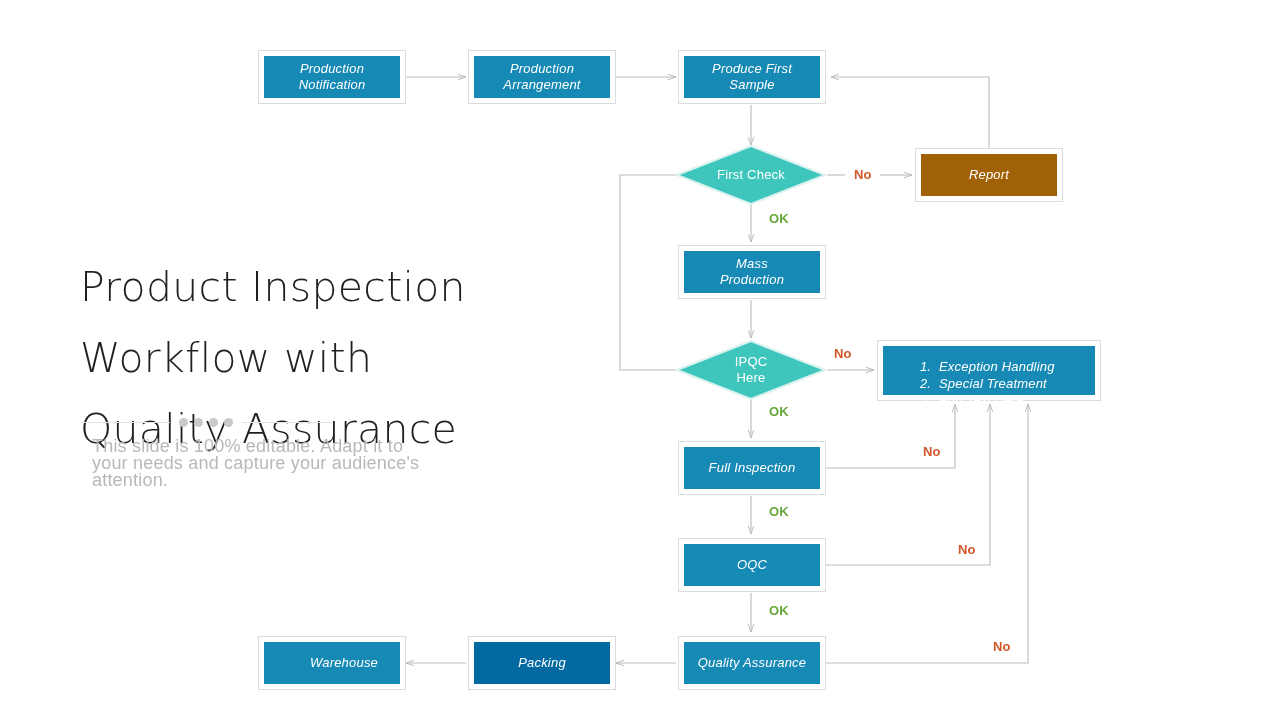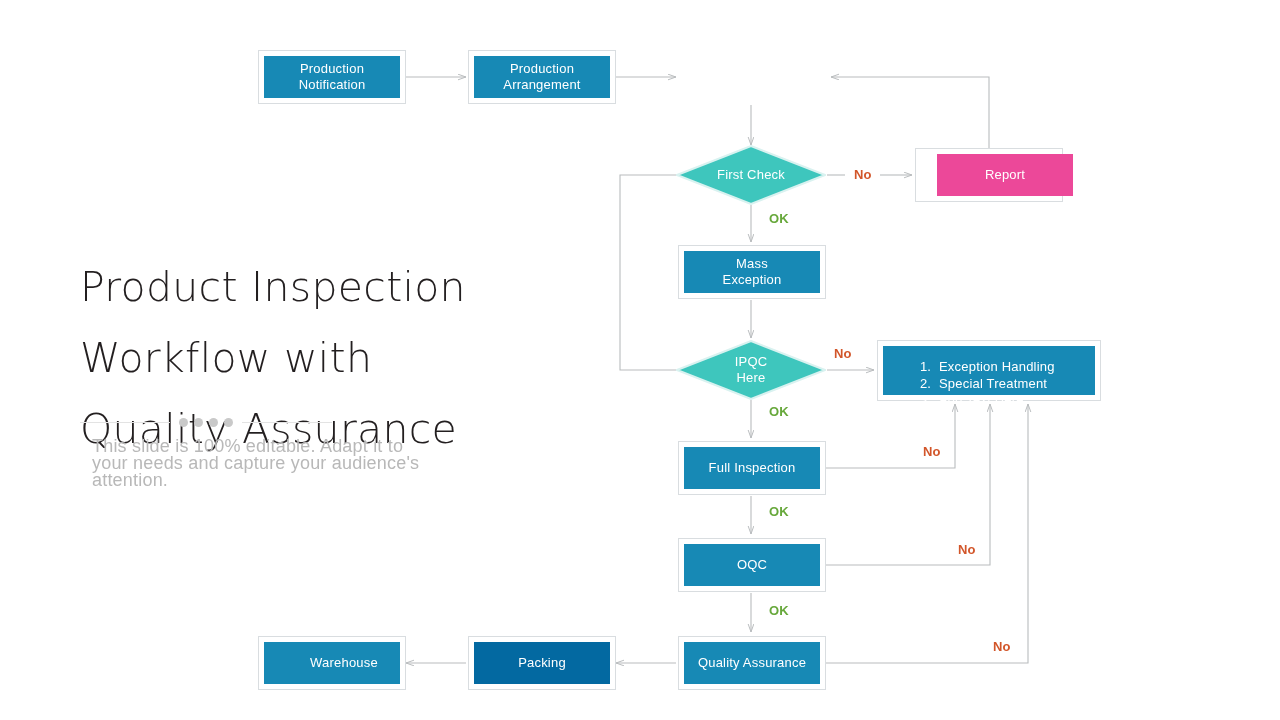--- a/index.html
+++ b/index.html
@@ -90,20 +90,21 @@
     box-sizing: border-box;
     background: #1789b5;
     color: #ffffff;
     display: flex;
     align-items: center;
     justify-content: center;
     text-align: center;
     font-size: 13px;
     line-height: 16px;
     letter-spacing: 0.2px;
+    font-style: italic;
   }
 
   
   #node-exceptions .fill {
     display: block;
     padding: 7px 0 7px 30px;
     text-align: left;
   }
   #node-exceptions .fill ol {
     margin: 6px;
@@ -230,35 +231,39 @@
   <div class="node" id="node-production-notification" style="left: 258px; top: 50px; width: 148px; height: 54px; border-color: rgb(217, 221, 224);">
     <div class="fill" style="white-space: pre-line; background: rgb(23, 137, 181);">Production
 Notification</div>
   </div>
 
   <div class="node" id="node-production-arrangement" style="left: 468px; top: 50px; width: 148px; height: 54px; border-color: rgb(217, 221, 224);">
     <div class="fill" style="white-space: pre-line; background: rgb(23, 137, 181);">Production
 Arrangement</div>
   </div>
 
+  <div class="node" id="node-produce-first-sample" style="left: 678px; top: 50px; width: 148px; height: 54px; border-color: rgb(217, 221, 224);">
+    <div class="fill" style="white-space: pre-line; background: rgb(23, 137, 181);">Produce First
+Sample</div>
+  </div>
 
   <div class="diamond" id="node-first-check" style="left:676px; top:145px; width:150px; height:60px;">
     <svg width="150" height="60" viewBox="0 0 150 60" xmlns="http://www.w3.org/2000/svg">
       <polygon points="75,1 149,30 75,59 1,30" fill="#3ec6bd" stroke="#d9f2f0" stroke-width="2"></polygon>
     </svg>
     <div class="dlabel" style="white-space:pre-line">First Check</div>
   </div>
 
   <div class="node" id="node-report" style="left: 915px; top: 148px; width: 148px; height: 54px; border-color: rgb(217, 221, 224);">
-    <div class="fill" style="white-space: pre-line; background: #ec4899; margin-left: 16px;">Report</div>
+    <div class="fill" style="white-space: pre-line; background: #a16207;">Report</div>
   </div>
 
   <div class="node" id="node-mass-production" style="left: 678px; top: 245px; width: 148px; height: 54px; border-color: rgb(217, 221, 224);">
     <div class="fill" style="white-space: pre-line; background: rgb(23, 137, 181);">Mass
-Exception</div>
+Production</div>
   </div>
 
   <div class="diamond" id="node-ipqc-test" style="left:676px; top:340px; width:150px; height:60px;">
     <svg width="150" height="60" viewBox="0 0 150 60" xmlns="http://www.w3.org/2000/svg">
       <polygon points="75,1 149,30 75,59 1,30" fill="#3ec6bd" stroke="#d9f2f0" stroke-width="2"></polygon>
     </svg>
     <div class="dlabel" style="white-space:pre-line">IPQC
 Here</div>
   </div>
 

